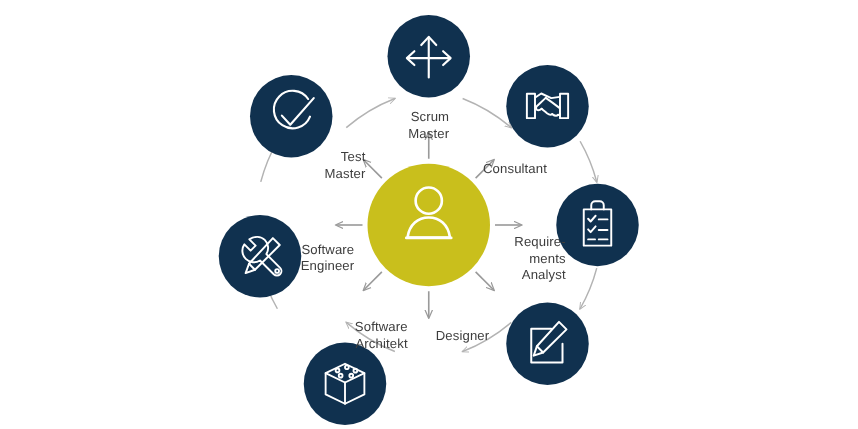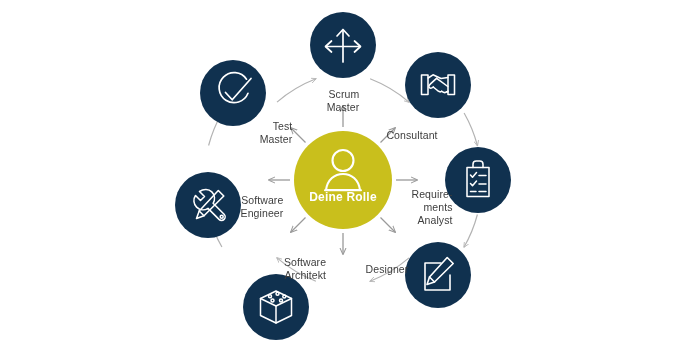--- a/index.html
+++ b/index.html
@@ -179,32 +179,31 @@
     <g>
       <circle cx="233" cy="93" r="33" fill="#10314f"></circle>
       <g fill="none" stroke="#ffffff" stroke-width="1.7" stroke-linecap="round" stroke-linejoin="round">
         <path d="M 246.5 79.2 A 15 15 0 1 0 248 93.3"></path>
         <path d="M 225.5 92.5 L 232.2 99.8 L 251 78.5"></path>
       </g>
     </g>
 
   </svg>
 
-  <div class="center-caption" style="left:343px; top:190px; transform:translateX(-50%);">Deine Rolle</div>
 
   <div class="role-label" style="left:343px; top:76px; transform:translateX(-50%);">Scrum
 Master</div>
 
   <div class="role-label" style="left:412px; top:117px; transform:translateX(-50%);">Consultant</div>
 
   <div class="role-label" style="left:432px; top:176px; transform:translateX(-50%);">Require-
 ments
 Analyst</div>
 
-  <div class="role-label" style="left:387px; top:251px; transform:translateX(-50%);">Designer</div>
+  <div class="role-label" style="left:370px; top:251px; transform:translateX(-50%);">Designer</div>
 
   <div class="role-label" style="left:305px; top:244px; transform:translateX(-50%);">Software
 Architekt</div>
 
   <div class="role-label" style="left:262px; top:182px; transform:translateX(-50%);">Software
 Engineer</div>
 
   <div class="role-label" style="left:276px; top:108px; transform:translateX(-50%);">Test
 Master</div>
 

